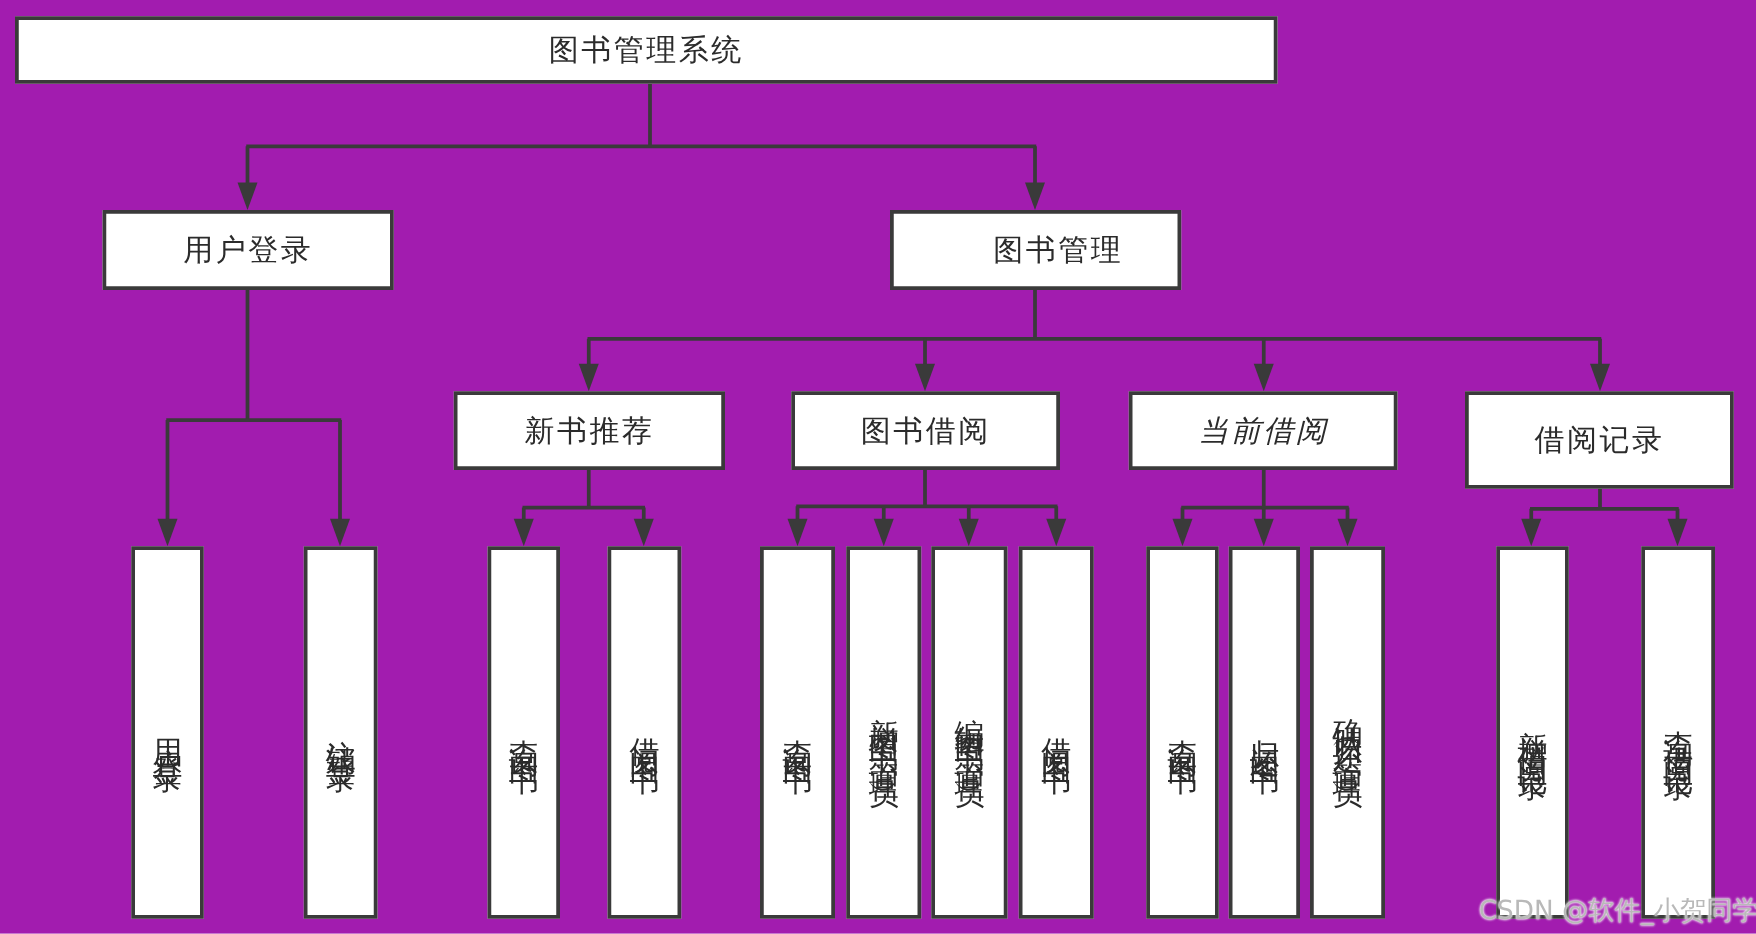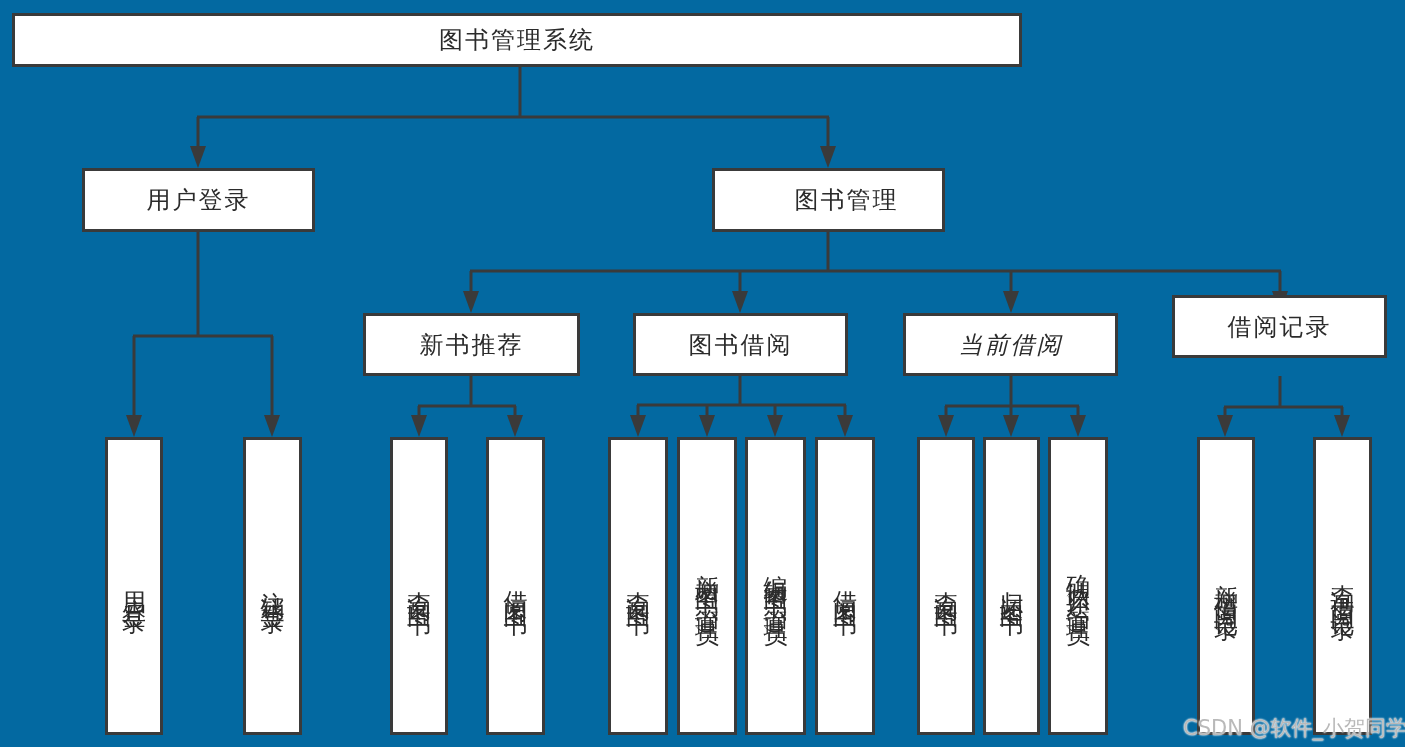--- a/index.html
+++ b/index.html
@@ -1,20 +1,20 @@
 <!DOCTYPE html>
 <html><head>
 <meta charset="utf-8">
 <style>
   html, body { margin: 0; padding: 0; background: #ffffff; }
   .canvas {
     position: relative;
     width: 1405px;
     height: 747px;
-    background: #0369a1;
+    background: #a21caf;
     font-family: "DejaVu Sans", "Liberation Sans", sans-serif;
     overflow: hidden;
   }
   .connectors {
     position: absolute;
     left: 0; top: 0;
     width: 1405px; height: 747px;
     pointer-events: none;
   }
   .node {
@@ -134,21 +134,21 @@
   </svg>
 
   <div class="node h" style="left:12px;top:13px;width:1010px;height:54px;">图书管理系统</div>
 
   <div class="node h" style="left:82px;top:168px;width:233px;height:64px;">用户登录</div>
   <div class="node h" style="left:712px;top:168px;width:233px;height:64px;padding-left:36px;">图书管理</div>
 
   <div class="node h" style="left:363px;top:313px;width:217px;height:63px;">新书推荐</div>
   <div class="node h" style="left:633px;top:313px;width:215px;height:63px;">图书借阅</div>
   <div class="node h" style="left:903px;top:313px;width:215px;height:63px;font-style:italic;">当前借阅</div>
-  <div class="node h" style="left:1172px;top:295px;width:215px;height:63px;">借阅记录</div>
+  <div class="node h" style="left:1172px;top:313px;width:215px;height:78px;">借阅记录</div>
 
   <div class="node v" style="left:105px;top:437px;width:58px;height:298px;">用户登录</div>
   <div class="node v" style="left:243px;top:437px;width:59px;height:298px;">注销登录</div>
 
   <div class="node v" style="left:390px;top:437px;width:58px;height:298px;">查询图书</div>
   <div class="node v" style="left:486px;top:437px;width:59px;height:298px;">借阅图书</div>
 
   <div class="node v" style="left:608px;top:437px;width:60px;height:298px;">查询图书</div>
   <div class="node v" style="left:677px;top:437px;width:60px;height:298px;">新增图书（管理员）</div>
   <div class="node v" style="left:745px;top:437px;width:61px;height:298px;">编辑图书（管理员）</div>

